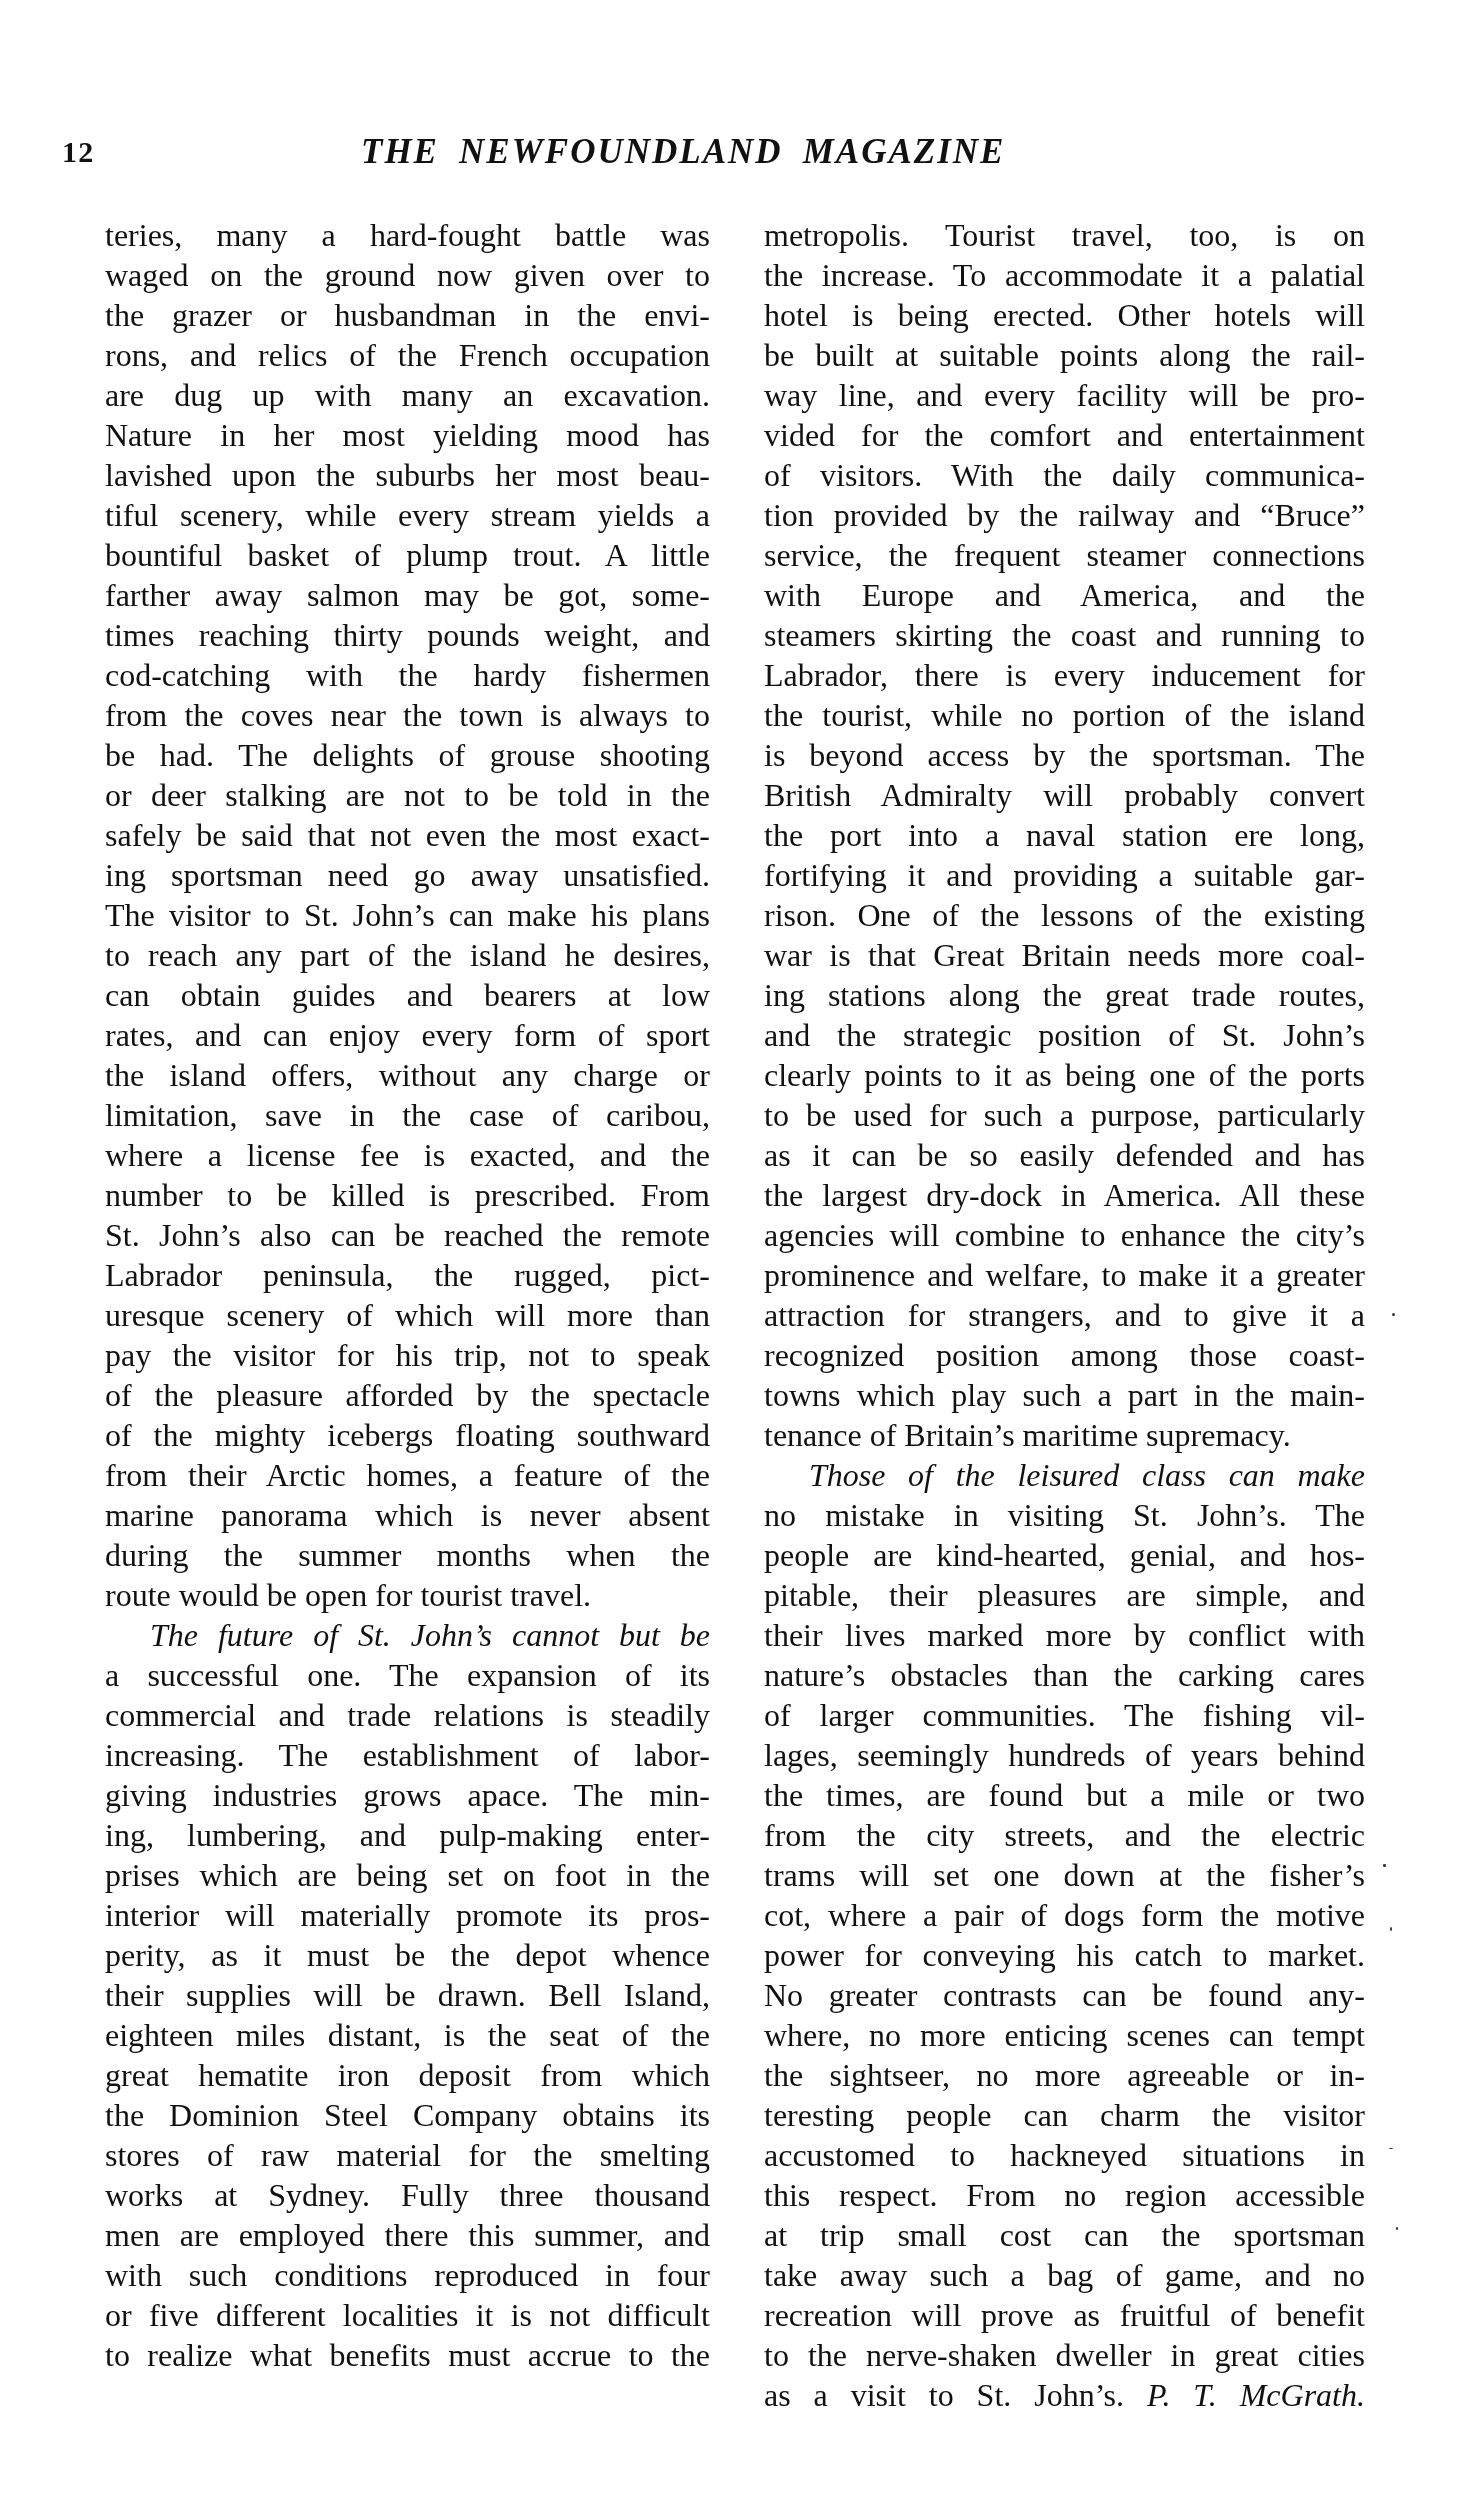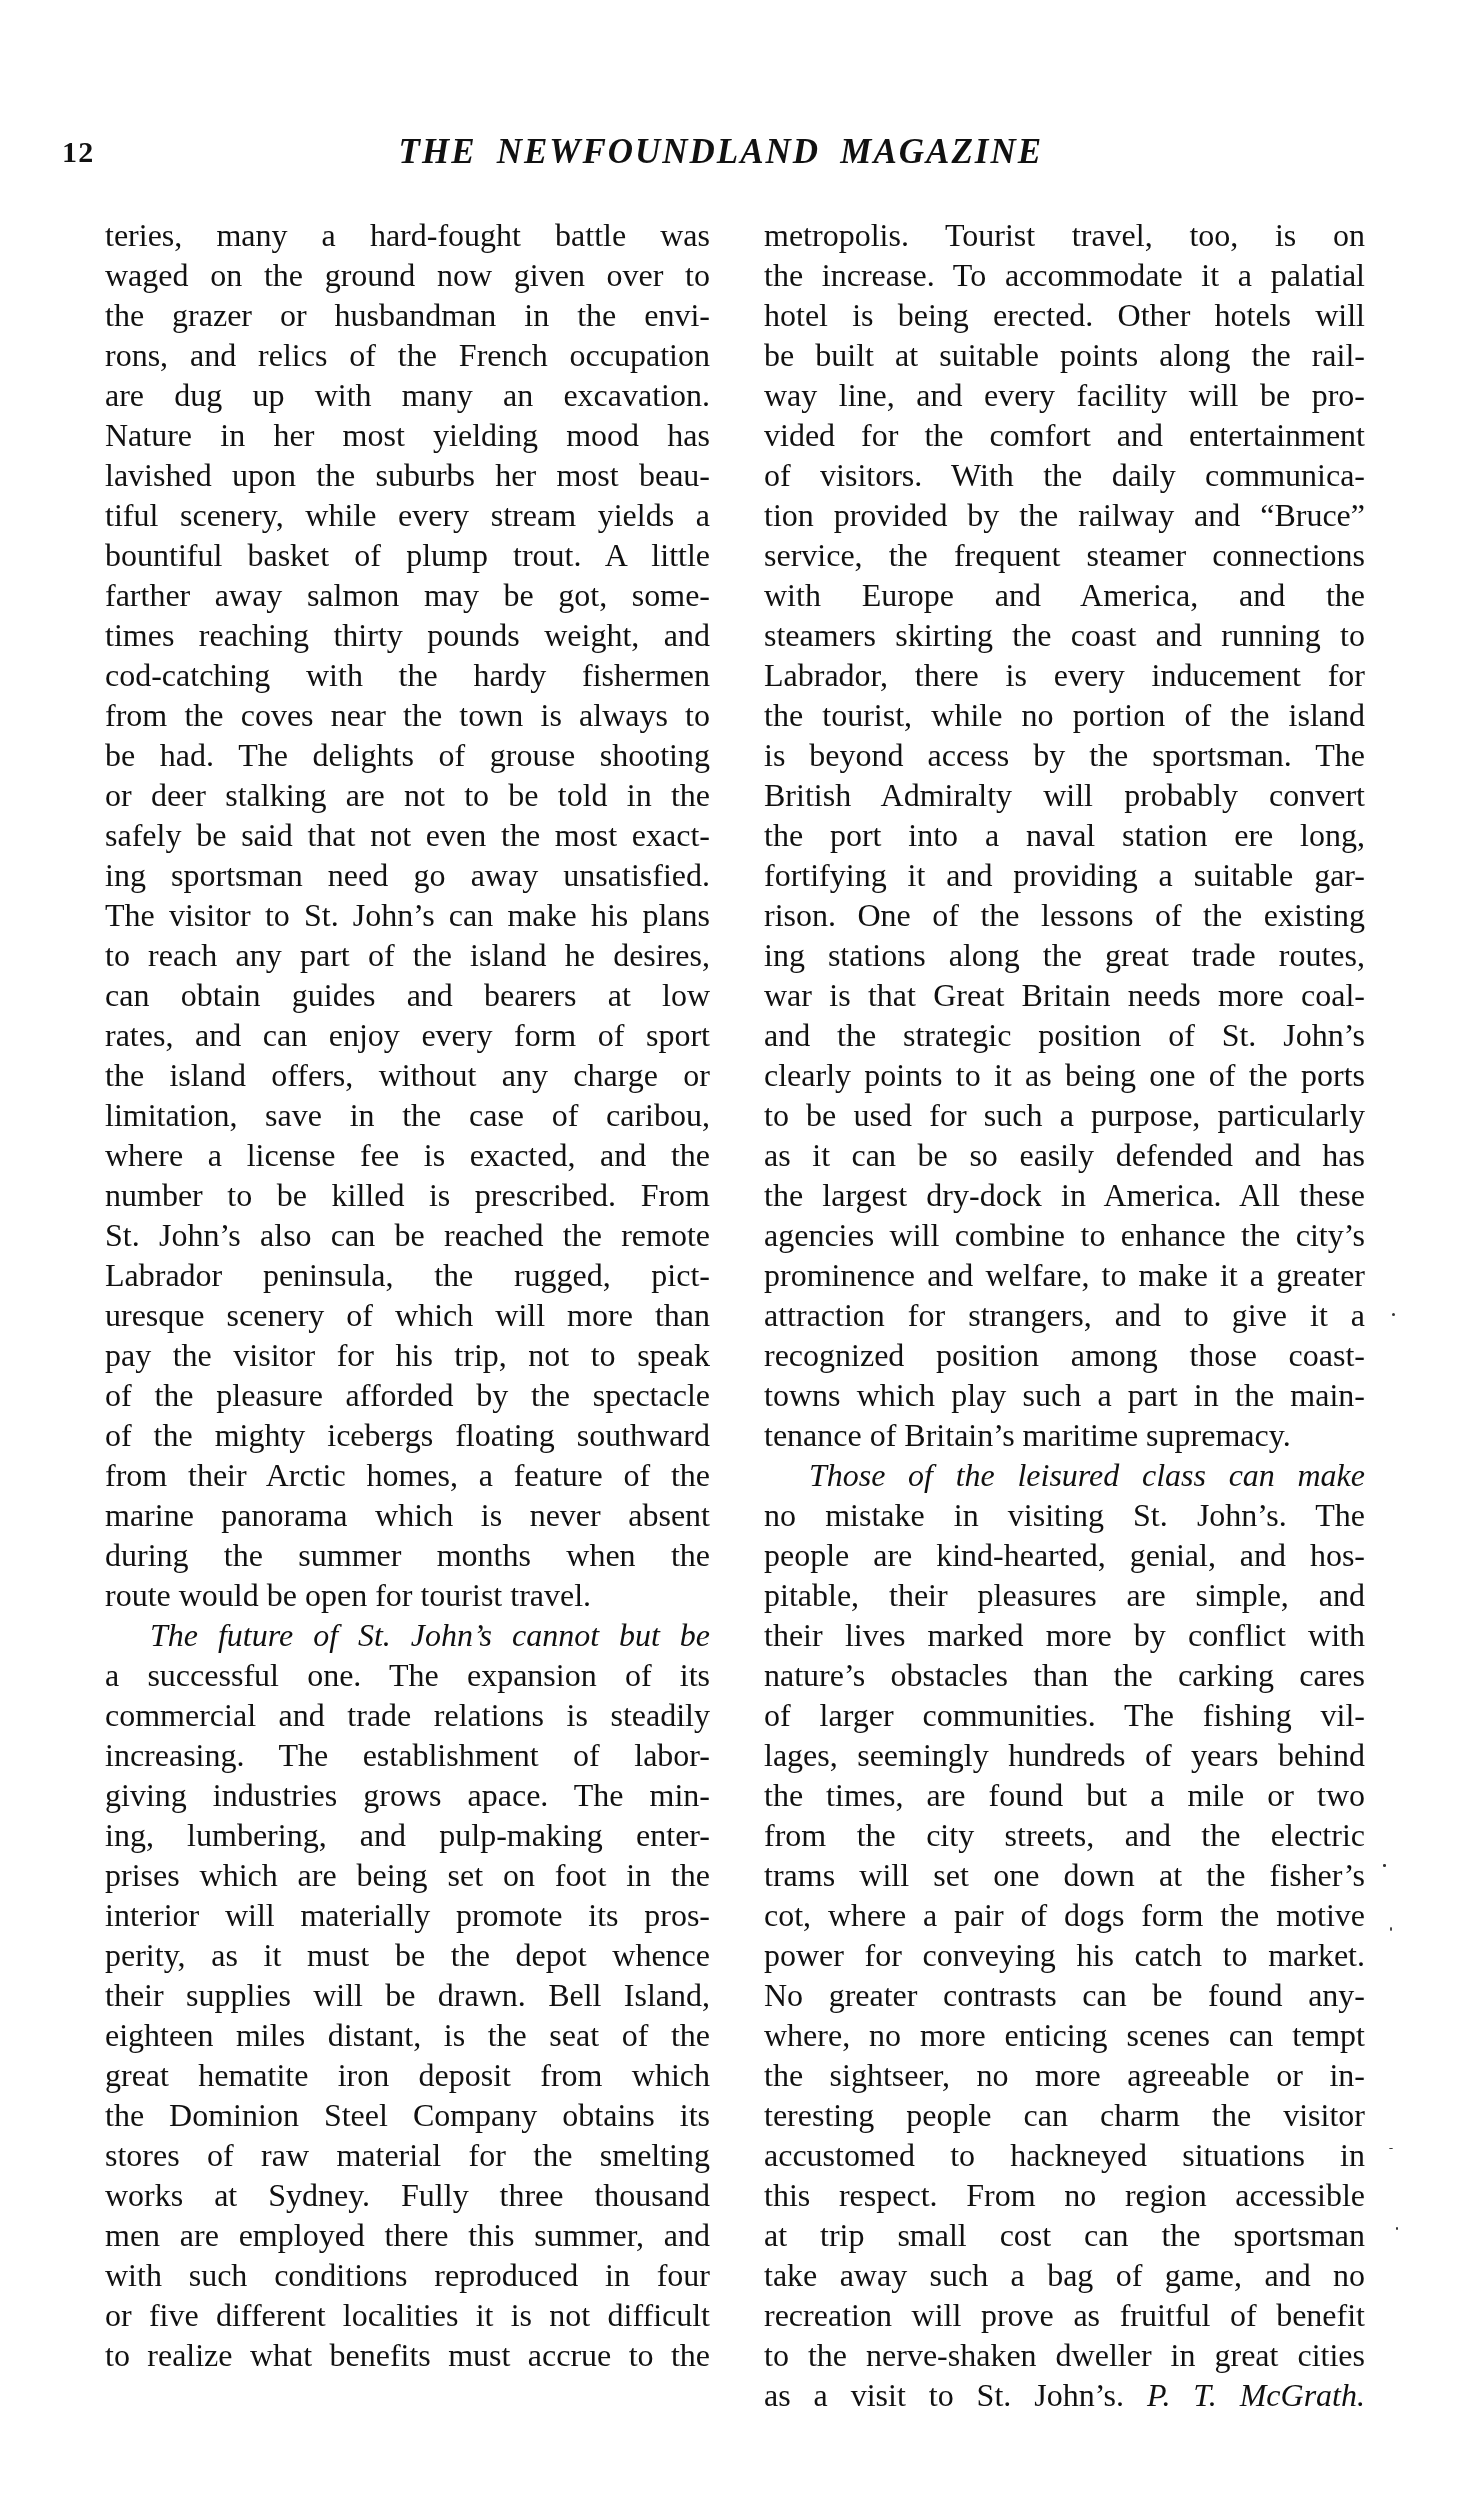--- a/index.html
+++ b/index.html
@@ -8,21 +8,21 @@
     font-family: "Liberation Serif", "DejaVu Serif", serif;
     color: #111111;
   }
   .page-number {
     position: absolute; left: 62px; top: 135px;
     font-size: 30px; font-weight: bold; letter-spacing: 1.3px;
   }
   .running-head {
     position: absolute; left: 361px; top: 132px; width: 682px;
     font-size: 35px; font-style: italic; font-weight: bold;
-    text-align: right; letter-spacing: 2px; word-spacing: 9.4px;
+    text-align: left; letter-spacing: 2px; word-spacing: 9.4px;
     white-space: nowrap;
   }
   .column {
     position: absolute; top: 215px;
     font-size: 32px; line-height: 40px; margin-left: 19px;
   }
   .col-left { left: 86px; width: 605px; }
   .col-right { left: 745px; width: 601px; }
   .line {
     display: block; height: 40px; white-space: nowrap;
@@ -109,22 +109,22 @@
       <div class="line"><span>service, the frequent steamer connections</span></div>
       <div class="line"><span>with Europe and America, and the</span></div>
       <div class="line"><span>steamers skirting the coast and running to</span></div>
       <div class="line"><span>Labrador, there is every inducement for</span></div>
       <div class="line"><span>the tourist, while no portion of the island</span></div>
       <div class="line"><span>is beyond access by the sportsman.  The</span></div>
       <div class="line"><span>British Admiralty will probably convert</span></div>
       <div class="line"><span>the port into a naval station ere long,</span></div>
       <div class="line"><span>fortifying it and providing a suitable gar-</span></div>
       <div class="line"><span>rison.  One of the lessons of the existing</span></div>
+      <div class="line"><span>war is that Great Britain needs more coal-</span></div>
       <div class="line"><span>ing stations along the great trade routes,</span></div>
-      <div class="line"><span>war is that Great Britain needs more coal-</span></div>
       <div class="line"><span>and the strategic position of St. John’s</span></div>
       <div class="line"><span>clearly points to it as being one of the ports</span></div>
       <div class="line"><span>to be used for such a purpose, particularly</span></div>
       <div class="line"><span>as it can be so easily defended and has</span></div>
       <div class="line"><span>the largest dry-dock in America.  All these</span></div>
       <div class="line"><span>agencies will combine to enhance the city’s</span></div>
       <div class="line"><span>prominence and welfare, to make it a greater</span></div>
       <div class="line"><span>attraction for strangers, and to give it a</span></div>
       <div class="line"><span>recognized position among those coast-</span></div>
       <div class="line"><span>towns which play such a part in the main-</span></div>

